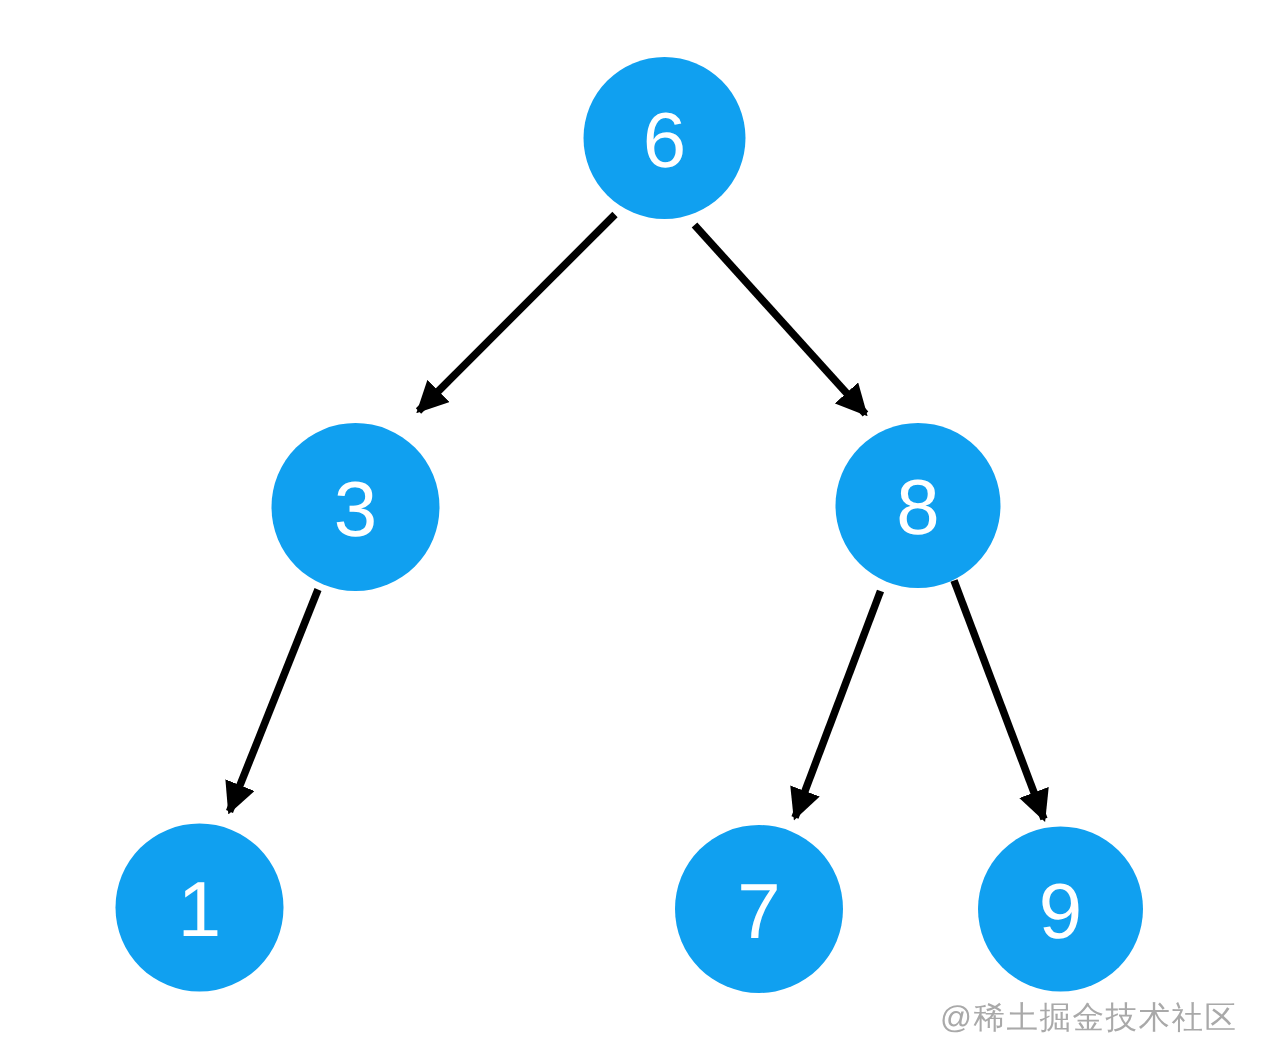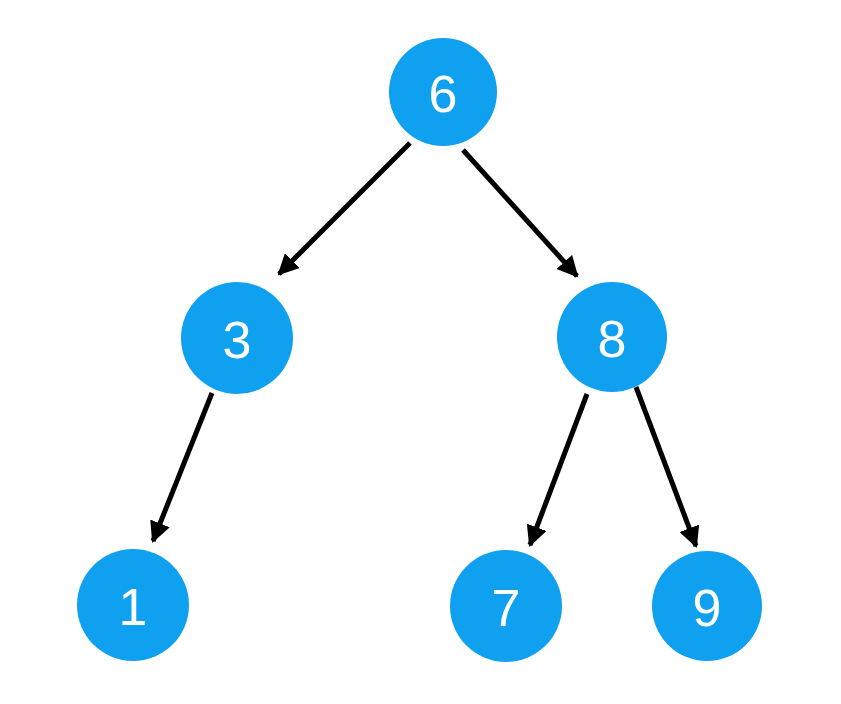--- a/index.html
+++ b/index.html
@@ -72,13 +72,14 @@
         <g>
           <circle cx="506" cy="606" r="56" fill="#10a0f0"></circle>
           <text x="506" y="608" fill="#ffffff">7</text>
         </g>
         <g>
           <circle cx="707" cy="606" r="55" fill="#10a0f0"></circle>
           <text x="707" y="608" fill="#ffffff">9</text>
         </g>
       </g>
   </svg>
+  <div class="watermark" style="color: rgb(169, 169, 169);">@稀土掘金技术社区</div>
 </div>
 
 </body></html>

